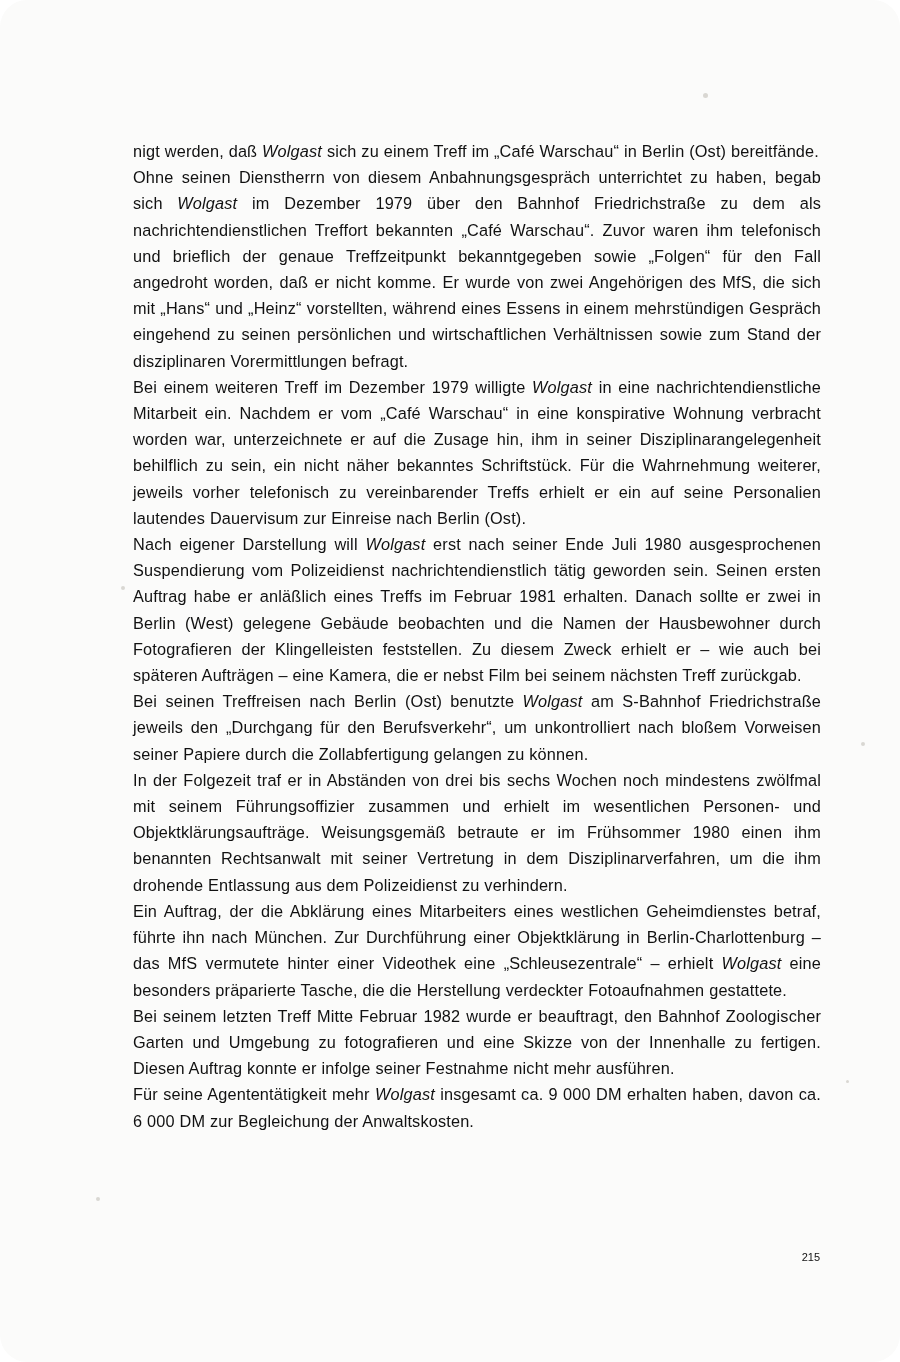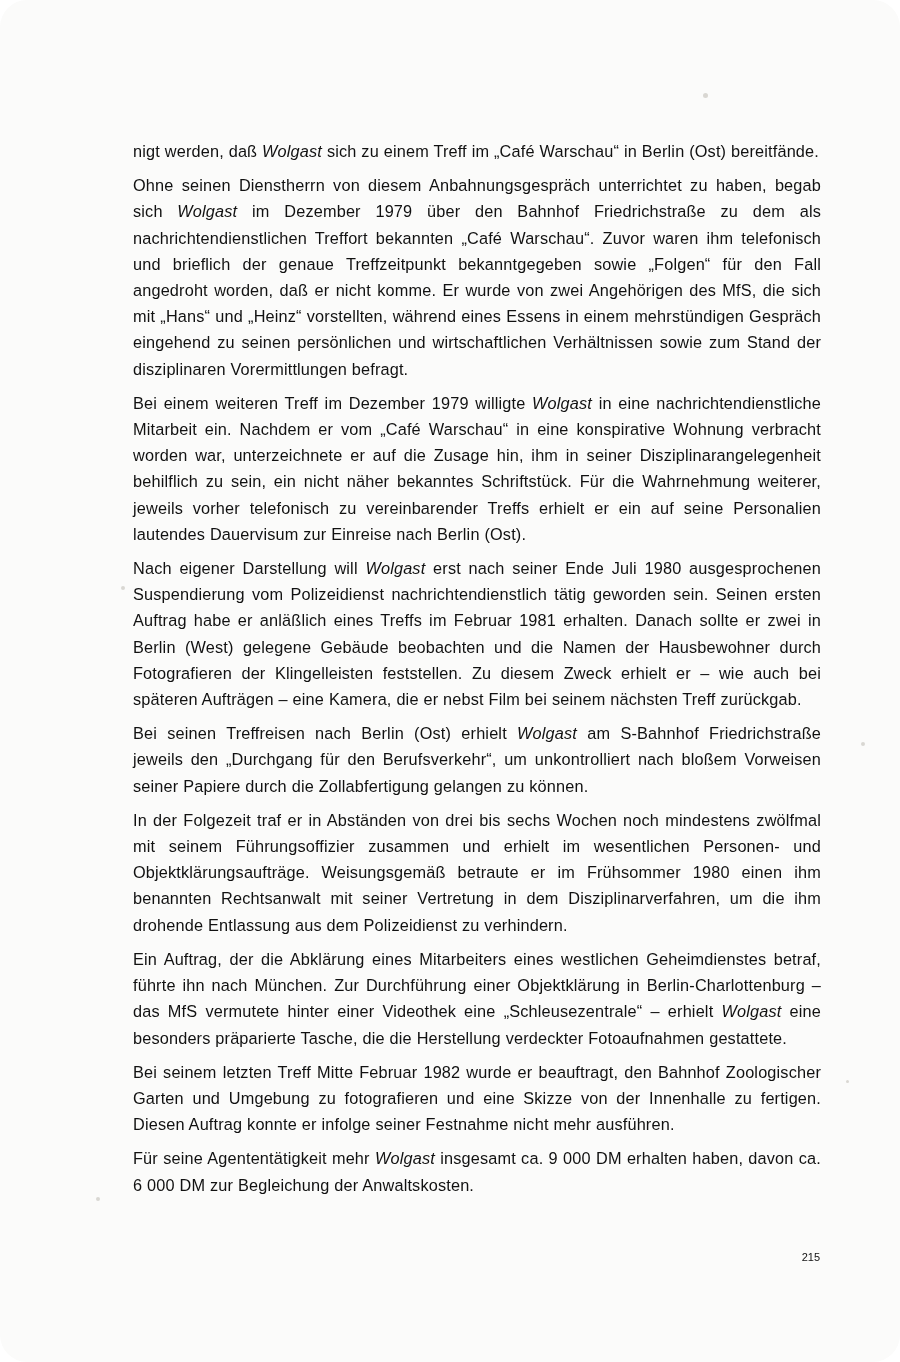--- a/index.html
+++ b/index.html
@@ -32,21 +32,21 @@
     font-size: 16.3px;
     line-height: 26.2px;
     text-align: justify;
     text-justify: inter-word;
     margin: 0;
     letter-spacing: 0.01em;
     word-spacing: 0.01em;
     color: #111111;
   }
   .para + .para {
-    margin-top: 8px;
+    margin-top: 0px;
   }
   .para i {
     font-style: italic;
   }
   .page-number {
     position: absolute;
     right: 80px;
     top: 1247px;
     font-size: 11px;
     line-height: 20px;
@@ -69,21 +69,21 @@
   <div class="speckle" style="left:121px; top:586px; width:4px; height:4px;"></div>
   <div class="speckle" style="left:861px; top:742px; width:4px; height:4px;"></div>
   <div class="speckle" style="left:96px; top:1197px; width:4px; height:4px;"></div>
   <div class="speckle" style="left:846px; top:1080px; width:3px; height:3px;"></div>
 
   <div class="content">
     <p class="para"><span>nigt werden, daß </span><i>Wolgast</i><span> sich zu einem Treff im „Café Warschau“ in Berlin (Ost) bereitfände.</span></p>
     <p class="para"><span>Ohne seinen Dienstherrn von diesem Anbahnungsgespräch unterrichtet zu haben, begab sich </span><i>Wolgast</i><span> im Dezember 1979 über den Bahnhof Friedrichstraße zu dem als nachrichtendienstlichen Treffort bekannten „Café Warschau“. Zuvor waren ihm telefonisch und brieflich der genaue Treffzeitpunkt bekanntgegeben sowie „Folgen“ für den Fall angedroht worden, daß er nicht komme. Er wurde von zwei Angehörigen des MfS, die sich mit „Hans“ und „Heinz“ vorstellten, während eines Essens in einem mehrstündigen Gespräch eingehend zu seinen persönlichen und wirtschaftlichen Verhältnissen sowie zum Stand der disziplinaren Vorermittlungen befragt.</span></p>
     <p class="para"><span>Bei einem weiteren Treff im Dezember 1979 willigte </span><i>Wolgast</i><span> in eine nachrichtendienstliche Mitarbeit ein. Nachdem er vom „Café Warschau“ in eine konspirative Wohnung verbracht worden war, unterzeichnete er auf die Zusage hin, ihm in seiner Disziplinarangelegenheit behilflich zu sein, ein nicht näher bekanntes Schriftstück. Für die Wahrnehmung weiterer, jeweils vorher telefonisch zu vereinbarender Treffs erhielt er ein auf seine Personalien lautendes Dauervisum zur Einreise nach Berlin (Ost).</span></p>
     <p class="para"><span>Nach eigener Darstellung will </span><i>Wolgast</i><span> erst nach seiner Ende Juli 1980 ausgesprochenen Suspendierung vom Polizeidienst nachrichtendienstlich tätig geworden sein. Seinen ersten Auftrag habe er anläßlich eines Treffs im Februar 1981 erhalten. Danach sollte er zwei in Berlin (West) gelegene Gebäude beobachten und die Namen der Hausbewohner durch Fotografieren der Klingelleisten feststellen. Zu diesem Zweck erhielt er – wie auch bei späteren Aufträgen – eine Kamera, die er nebst Film bei seinem nächsten Treff zurückgab.</span></p>
-    <p class="para"><span>Bei seinen Treffreisen nach Berlin (Ost) erhielt </span><i>Wolgast</i><span> am S-Bahnhof Friedrichstraße jeweils den „Durchgang für den Berufsverkehr“, um unkontrolliert nach bloßem Vorweisen seiner Papiere durch die Zollabfertigung gelangen zu können.</span></p>
+    <p class="para"><span>Bei seinen Treffreisen nach Berlin (Ost) benutzte </span><i>Wolgast</i><span> am S-Bahnhof Friedrichstraße jeweils den „Durchgang für den Berufsverkehr“, um unkontrolliert nach bloßem Vorweisen seiner Papiere durch die Zollabfertigung gelangen zu können.</span></p>
     <p class="para"><span>In der Folgezeit traf er in Abständen von drei bis sechs Wochen noch mindestens zwölfmal mit seinem Führungsoffizier zusammen und erhielt im wesentlichen Personen- und Objektklärungsaufträge. Weisungsgemäß betraute er im Frühsommer 1980 einen ihm benannten Rechtsanwalt mit seiner Vertretung in dem Disziplinarverfahren, um die ihm drohende Entlassung aus dem Polizeidienst zu verhindern.</span></p>
     <p class="para"><span>Ein Auftrag, der die Abklärung eines Mitarbeiters eines westlichen Geheimdienstes betraf, führte ihn nach München. Zur Durchführung einer Objektklärung in Berlin-Charlottenburg – das MfS vermutete hinter einer Videothek eine „Schleusezentrale“ – erhielt </span><i>Wolgast</i><span> eine besonders präparierte Tasche, die die Herstellung verdeckter Fotoaufnahmen gestattete.</span></p>
     <p class="para"><span>Bei seinem letzten Treff Mitte Februar 1982 wurde er beauftragt, den Bahnhof Zoologischer Garten und Umgebung zu fotografieren und eine Skizze von der Innenhalle zu fertigen. Diesen Auftrag konnte er infolge seiner Festnahme nicht mehr ausführen.</span></p>
     <p class="para"><span>Für seine Agententätigkeit mehr </span><i>Wolgast</i><span> insgesamt ca. 9 000 DM erhalten haben, davon ca. 6 000 DM zur Begleichung der Anwaltskosten.</span></p>
   </div>
 
   <div class="page-number">215</div>
 
 </div>
 

